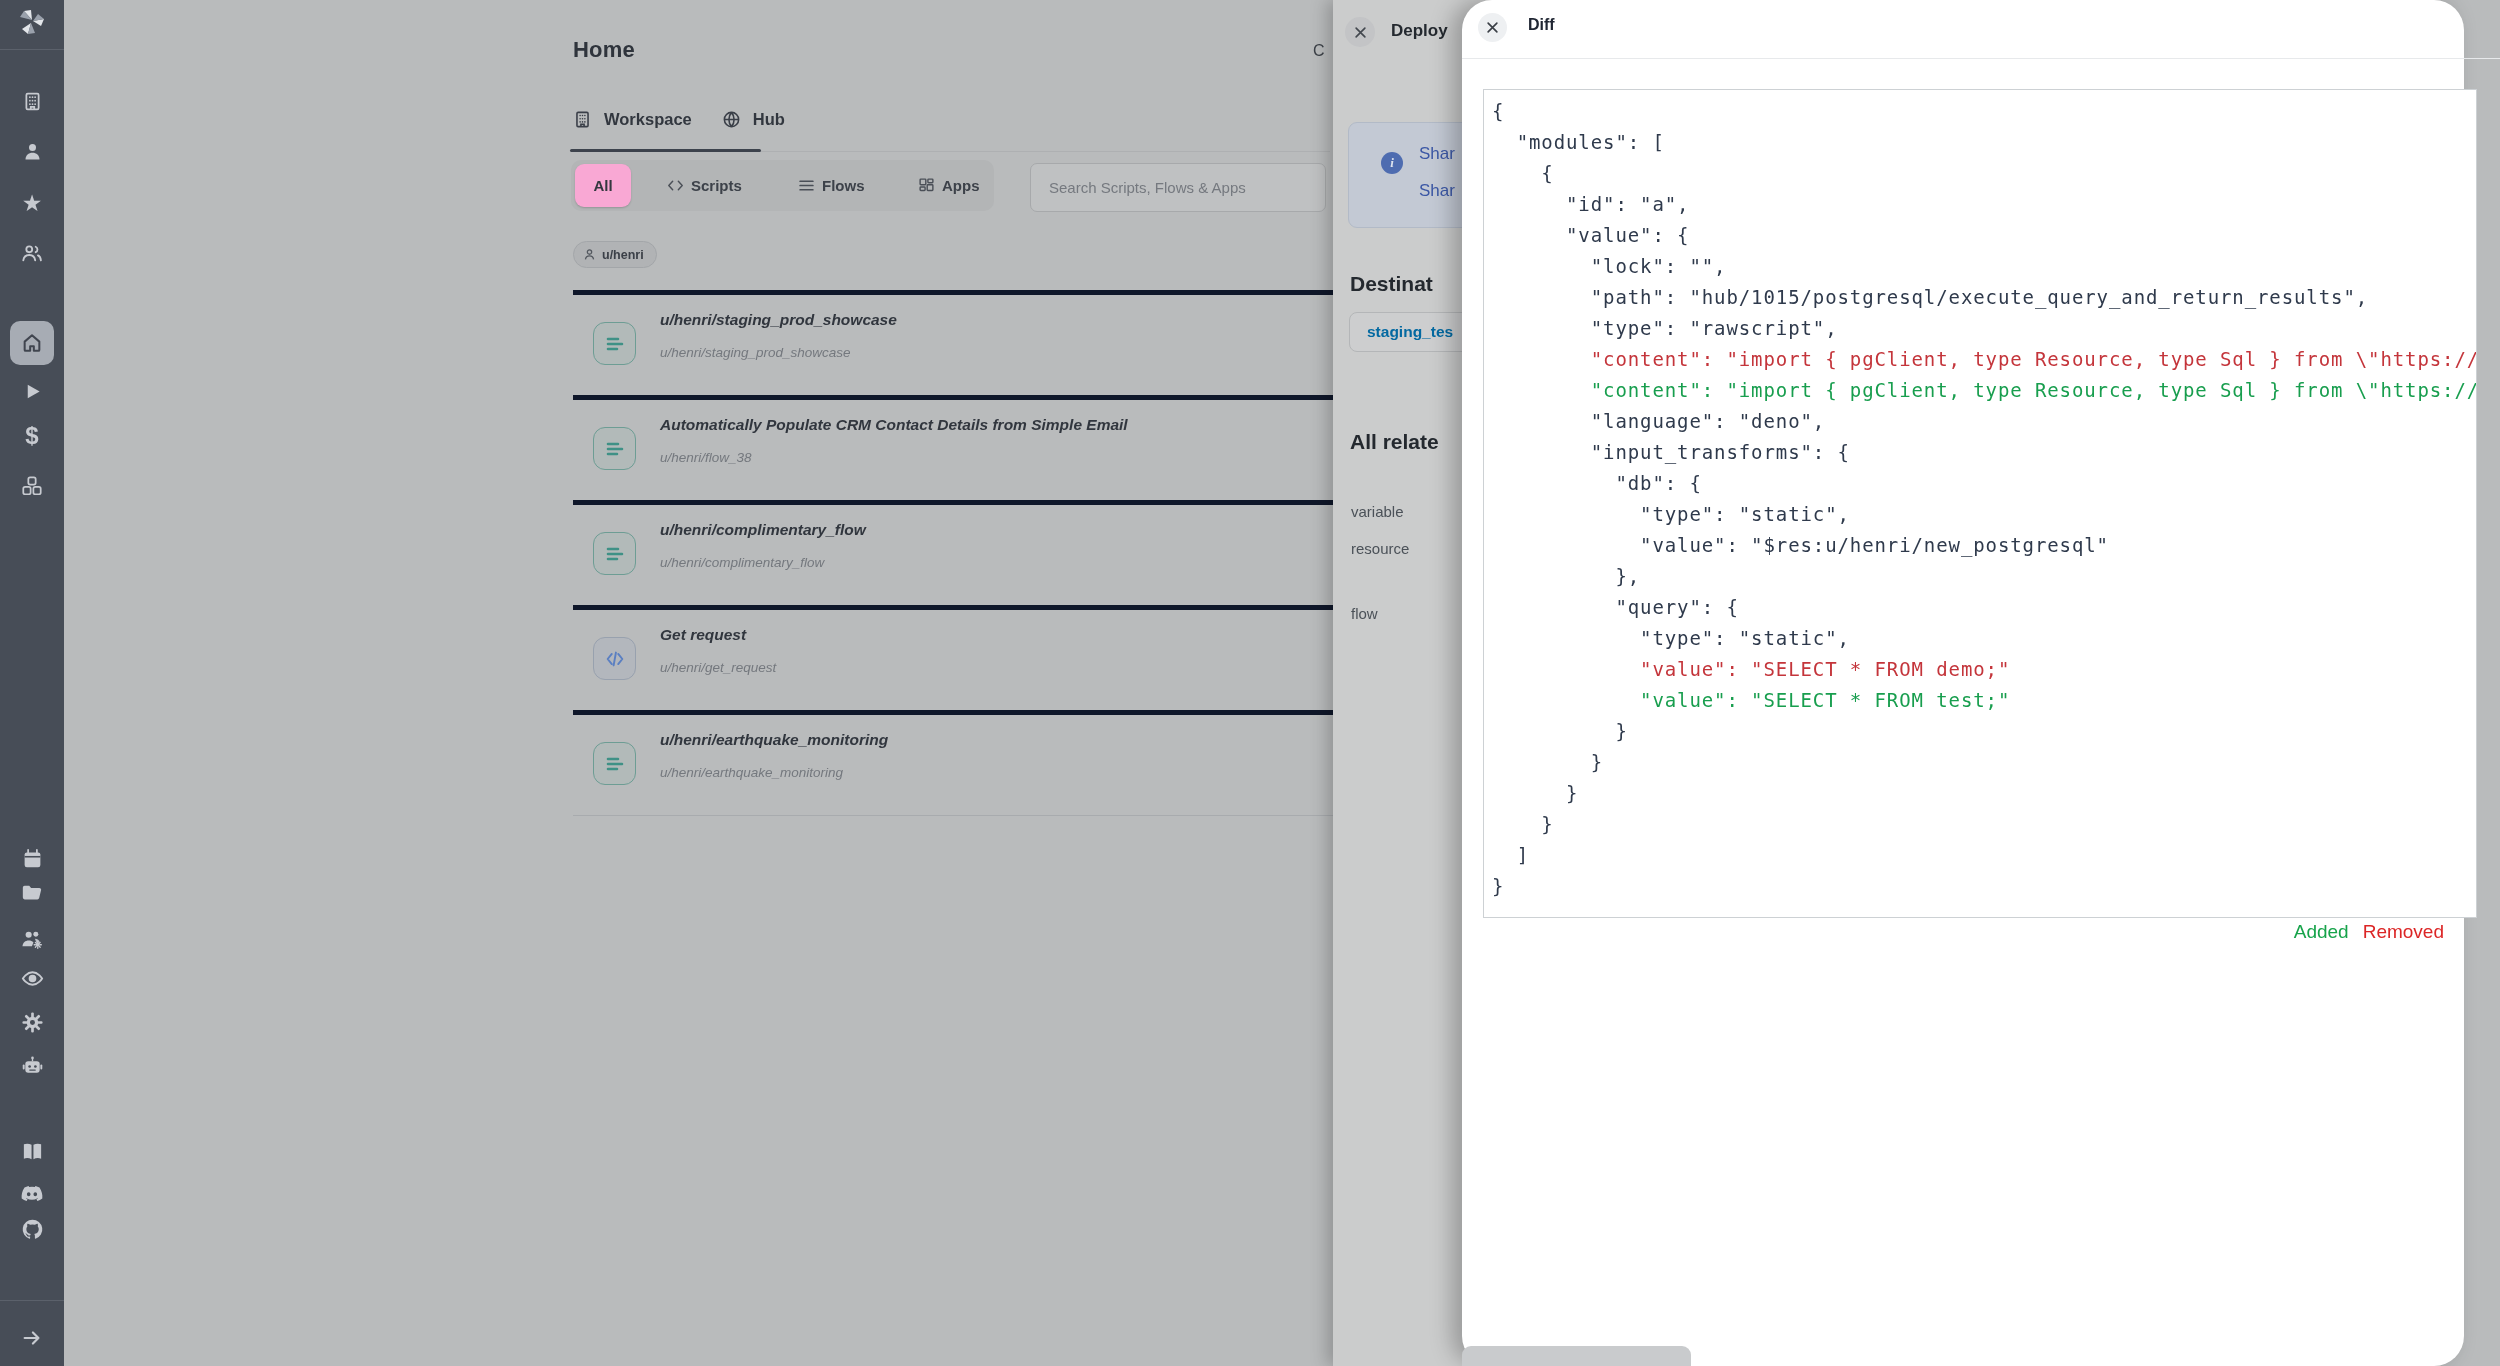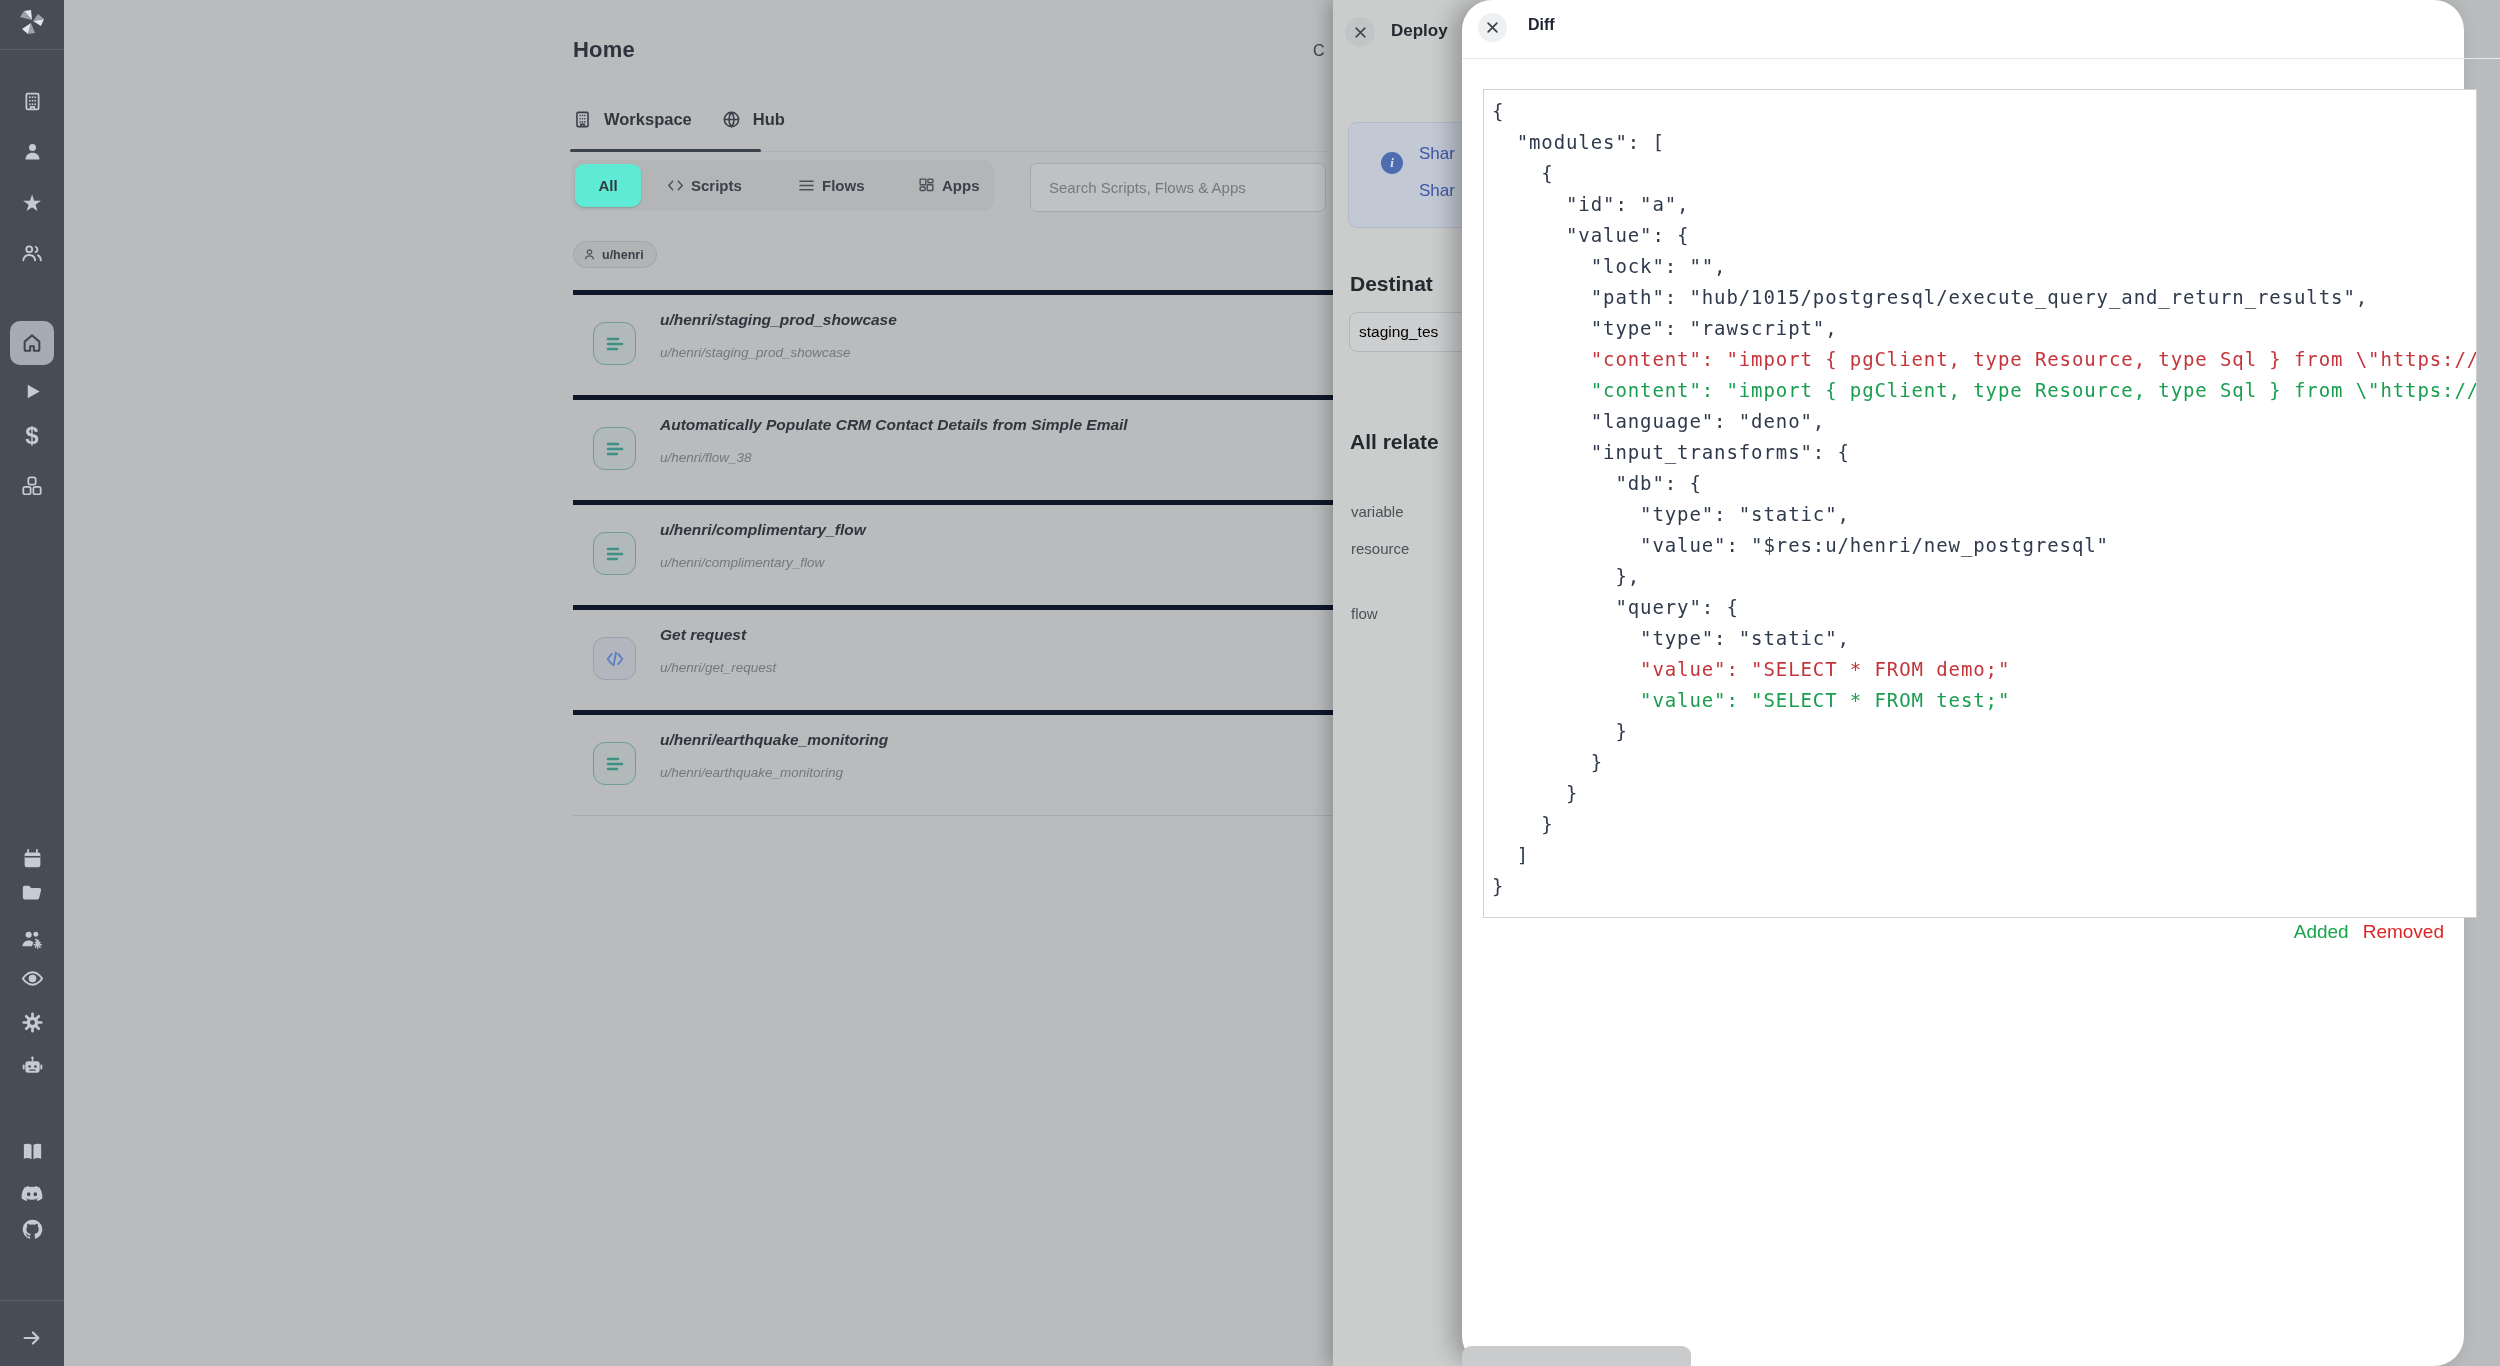--- a/index.html
+++ b/index.html
@@ -18,21 +18,21 @@
   
   .page-title{position:absolute;left:573px;top:22px;font-size:22px;font-weight:700;color:#2f343c;letter-spacing:.2px;}
   .create-hint{position:absolute;left:1313px;top:42px;font-size:16px;color:#3b4047;}
   .tabs{position:absolute;left:573px;top:110px;display:flex;gap:30px;}
   .tab{display:flex;align-items:center;gap:12px;font-size:16.5px;font-weight:600;color:#32373f;}
   .tab svg{color:#3a3f48;}
   .tab-border{position:absolute;left:573px;top:151px;width:757px;height:1px;background:#aeb0b2;}
   .tab-underline{position:absolute;left:570px;top:149px;width:191px;height:3px;background:#3d434d;border-radius:2px;}
 
   .filter-group{position:absolute;left:571px;top:160px;width:423px;height:51px;background:#b3b5b6;border-radius:10px;}
-  .pill-all{position:absolute;left:575px;top:164px;width:66px;height:43px;background:#5eead4;border-radius:9px;
+  .pill-all{position:absolute;left:575px;top:164px;width:56px;height:43px;background:#f9a8d4;border-radius:9px;
     box-shadow:0 1px 2px rgba(0,0,0,.18);display:flex;align-items:center;justify-content:center;
     font-size:15px;font-weight:600;color:#33383f;}
   .filter-btn{position:absolute;top:160px;height:51px;display:flex;align-items:center;gap:7px;
     font-size:15px;font-weight:600;color:#3d424a;}
   .filter-btn svg{color:#4a4f57;}
   .f-scripts{left:667px;} .f-flows{left:798px;} .f-apps{left:918px;}
 
   .search-box{position:absolute;left:1030px;top:163px;width:296px;height:49px;background:#bfc1c2;
     border:1px solid #a7a9ab;border-radius:7px;box-sizing:border-box;display:flex;align-items:center;}
   .search-box input{border:none;outline:none;background:transparent;margin-left:16px;width:260px;
@@ -62,21 +62,21 @@
   .modal .title{position:absolute;left:58px;top:21px;font-size:17px;font-weight:700;color:#24292f;}
   .info-box{position:absolute;left:15px;top:122px;width:268px;height:106px;background:#c3c9d4;
     border:1px solid #b2bac7;border-radius:9px;box-sizing:border-box;}
   .info-i{position:absolute;left:48px;top:152px;width:22px;height:22px;border-radius:50%;background:#4e6cb0;
     color:#dde3ee;font-size:13px;font-weight:700;display:flex;align-items:center;justify-content:center;
     font-family:"Liberation Serif",serif;font-style:italic;}
   .info-line{position:absolute;left:86px;font-size:17px;font-weight:500;color:#3b57a5;}
   .mh{position:absolute;left:17px;font-size:21px;font-weight:700;color:#24292f;}
   .dest-input{position:absolute;left:16px;top:312px;width:266px;height:40px;background:#cdcecf;
     border:1px solid #b4b6b8;border-radius:8px;box-sizing:border-box;display:flex;align-items:center;}
-  .dest-input span{margin-left:9px;font-size:15.5px;color:#000000;}
+  .dest-input span{margin-left:17px;font-size:15.5px;color:#0369a1;font-weight:bold;}
   .rel-row{position:absolute;left:18px;font-size:15px;color:#4b5158;}
 
   
   .drawer{position:absolute;left:1462px;top:0;width:1002px;height:1366px;background:#ffffff;
     box-shadow:-10px 0 22px rgba(0,0,0,.25);border-radius:30px;}
   .drawer .close{position:absolute;left:16px;top:13px;width:29px;height:29px;border-radius:50%;
     background:#eef0f2;display:flex;align-items:center;justify-content:center;color:#3a3f46;font-size:19px;}
   .drawer .title{position:absolute;left:66px;top:16px;font-size:16px;font-weight:700;color:#202633;}
   .drawer .hdr-border{position:absolute;left:0;top:58px;width:1038px;height:1px;background:#e7e9eb;}
   .code-box{position:absolute;left:21px;top:89px;width:994px;height:829px;border:1px solid #cdd1d4;

